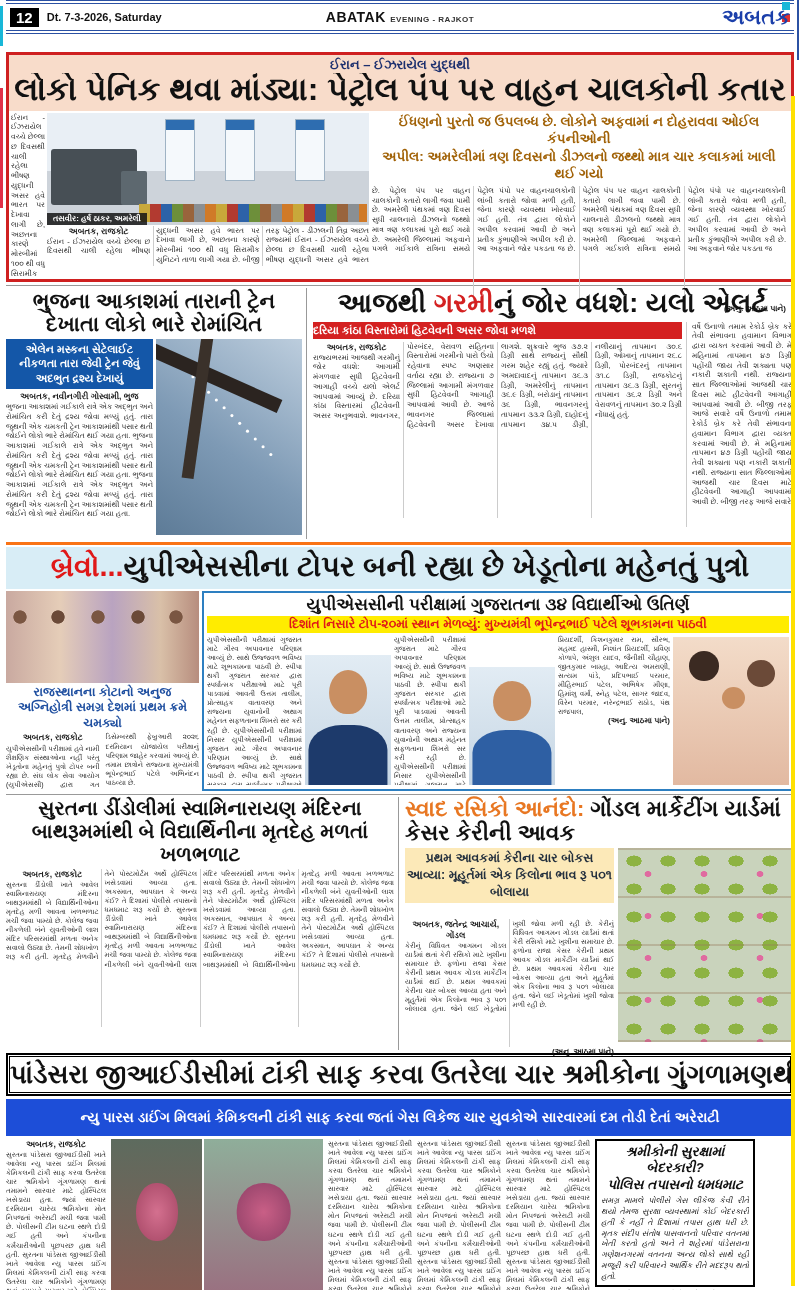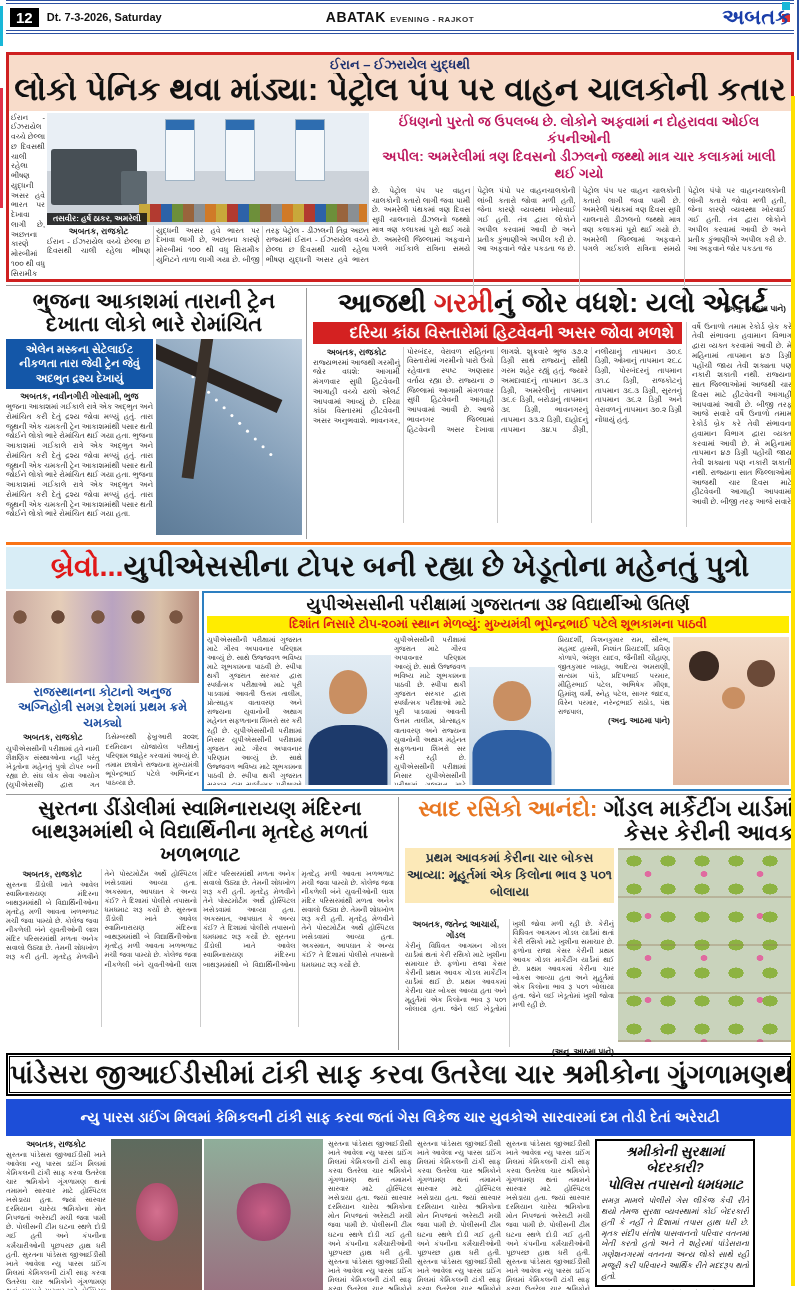--- a/index.html
+++ b/index.html
@@ -30,40 +30,40 @@
   .s1-photo-wrap { width:322px; }
   .photo-petrol { position:relative; height:112px; background:linear-gradient(#e9eff5 0 52%, #cdd3da 52% 100%); overflow:hidden; }
   .pp-pump { position:absolute; top:6px; width:30px; height:62px; background:linear-gradient(#2e6db0 0 16%, #f5f9fc 16%); border:1px solid #9fb3c4; }
   .pp-truck { position:absolute; left:4px; bottom:20px; width:86px; height:56px; background:#474f55; border-radius:3px; }
   .pp-truck:after { content:""; position:absolute; right:-10px; bottom:0; width:26px; height:34px; background:#5d686f; border-radius:2px; }
   .pp-cans { position:absolute; left:92px; right:2px; bottom:3px; height:18px; background:repeating-linear-gradient(90deg,#c8a83a 0 11px,#b23a30 11px 22px,#2d62a8 22px 33px,#6d8f3a 33px 44px,#99643c 44px 55px,#8a8f93 55px 66px,#d07a28 66px 77px); }
   .pp-caption { position:absolute; left:0; bottom:0; background:rgba(20,20,20,.85); color:#fff; font-size:8px; font-weight:bold; padding:1px 6px; }
   .s1-under { height:50px; overflow:hidden; padding-top:1px; }
   .s1-under .cols { column-count:3; column-gap:6px; column-rule:1px solid #ccc; height:40px; }
   .s1-right { flex:1; padding:0 3px; }
-  .s1-sub div { color:#be185d; font-weight:bold; font-size:13.5px; text-align:center; line-height:1.3; }
+  .s1-sub div { color:#a16207; font-weight:bold; font-size:13.5px; text-align:center; line-height:1.3; }
   .s1-cols { column-count:4; column-gap:7px; column-rule:1px solid #ccc; height:118px; margin-top:3px; }
 
   
   .row2 { display:flex; height:254px; margin:3px 6px 0; border-top:1px solid #999; padding-top:2px; }
   .bhuj { width:300px; padding:1px 4px 0 0; }
   .bhuj-head { font-size:21px; font-weight:bold; text-align:center; line-height:1.12; }
   .bhuj-flex { display:flex; margin-top:3px; height:196px; }
   .bhuj-left { width:150px; padding-right:3px; }
   .bhuj-sub { background:#1457a8; color:#fff; font-weight:bold; font-size:11px; text-align:center; line-height:1.35; padding:3px 2px; }
   .bhuj-txt { height:140px; margin-top:2px; }
   .photo-sky { position:relative; flex:1; background:linear-gradient(215deg,#bccddd,#7e9ab5 55%,#5d7b97); overflow:hidden; }
   .sky-beam1 { position:absolute; left:-20px; top:30px; width:150px; height:14px; background:#2b2420; transform:rotate(24deg); }
   .sky-beam2 { position:absolute; left:36px; top:-10px; width:12px; height:150px; background:#3a312a; transform:rotate(8deg); }
   .weather { flex:1; padding:0 2px 0 6px; border-left:1px solid #999; }
   .weather-head { font-size:27px; font-weight:bold; text-align:center; white-space:nowrap; overflow:hidden; }
   .weather-head .red { color:#d42121; }
   .weather-flex { display:flex; margin-top:3px; }
   .weather-main { flex:1; }
-  .band-red { background:#d42121; color:#fff; font-weight:bold; font-size:16px; text-align:right; padding:2px 8px; }
+  .band-red { background:#d42121; color:#fff; font-weight:bold; font-size:11px; text-align:left; padding:2px 0; }
   .w-cols { column-count:4; column-gap:7px; column-rule:1px solid #ccc; height:176px; margin-top:3px; }
   .w-side { width:106px; padding-left:5px; margin-left:4px; border-left:1px solid #ccc; height:205px; }
 
   
   .upsc { margin:3px 6px 0; border-top:3px solid #f97316; padding-top:2px; }
   .upsc-banner { background:#d8edf6; text-align:center; font-size:29px; font-weight:bold; padding:3px 0 5px; white-space:nowrap; overflow:hidden; }
   .upsc-banner .red { color:#e01818; }
   .upsc-flex { display:flex; height:200px; margin-top:2px; }
   .kota { width:196px; padding-right:3px; }
   .photo-group { height:92px; background:linear-gradient(90deg,#c9a9a0,#e5cdb8 28%,#b9a3c0 55%,#d9c0a8 80%,#b78d7e); background-blend-mode:normal; position:relative; }
@@ -86,21 +86,21 @@
   .photo-family .fh2 { position:absolute; right:12%; top:16%; width:24%; height:18%; background:#6b4a38; border-radius:50%; }
   .photo-family .fh3 { position:absolute; left:42%; top:34%; width:20%; height:15%; background:#c98f62; border-radius:50%; }
 
   
   .row5 { display:flex; height:256px; margin:3px 6px 0; border-top:1px solid #999; padding-top:2px; }
   .surat { width:392px; padding-right:4px; }
   .surat-head { font-size:20px; font-weight:bold; text-align:center; line-height:1.15; }
   .band-gray { background:#8a8a8a; color:#fff; font-weight:bold; font-size:12.5px; text-align:center; line-height:1.4; padding:2px 1px; margin-top:3px; }
   .surat-cols { column-count:4; column-gap:6px; column-rule:1px solid #ccc; height:158px; margin-top:3px; font-size:7px; }
   .gondal { flex:1; border-left:1px solid #999; padding-left:6px; }
-  .gondal-head { font-size:22px; font-weight:bold; text-align:right; line-height:1.1; }
+  .gondal-head { font-size:22px; font-weight:bold; text-align:left; line-height:1.1; }
   .gondal-head .orange { color:#e87722; }
   .gondal-flex { display:flex; margin-top:3px; height:196px; }
   .gondal-left { flex:1; padding-right:4px; }
   .gondal-sub { background:#fce9b8; font-weight:bold; font-size:12.5px; color:#24303e; text-align:center; line-height:1.35; padding:2px; }
   .gondal-cols { column-count:2; column-gap:6px; column-rule:1px solid #ccc; height:128px; margin-top:16px; font-size:7px; }
   .photo-mango { width:176px; height:194px; background-color:#c9d3bc;
       background-image:
         repeating-linear-gradient(0deg, rgba(150,120,90,.35) 0 2px, transparent 2px 48px),
         radial-gradient(ellipse 11px 8px at 16px 13px, #8db342 68%, transparent 70%),
         radial-gradient(ellipse 5px 4px at 30px 26px, #e06aa0 68%, transparent 72%);

